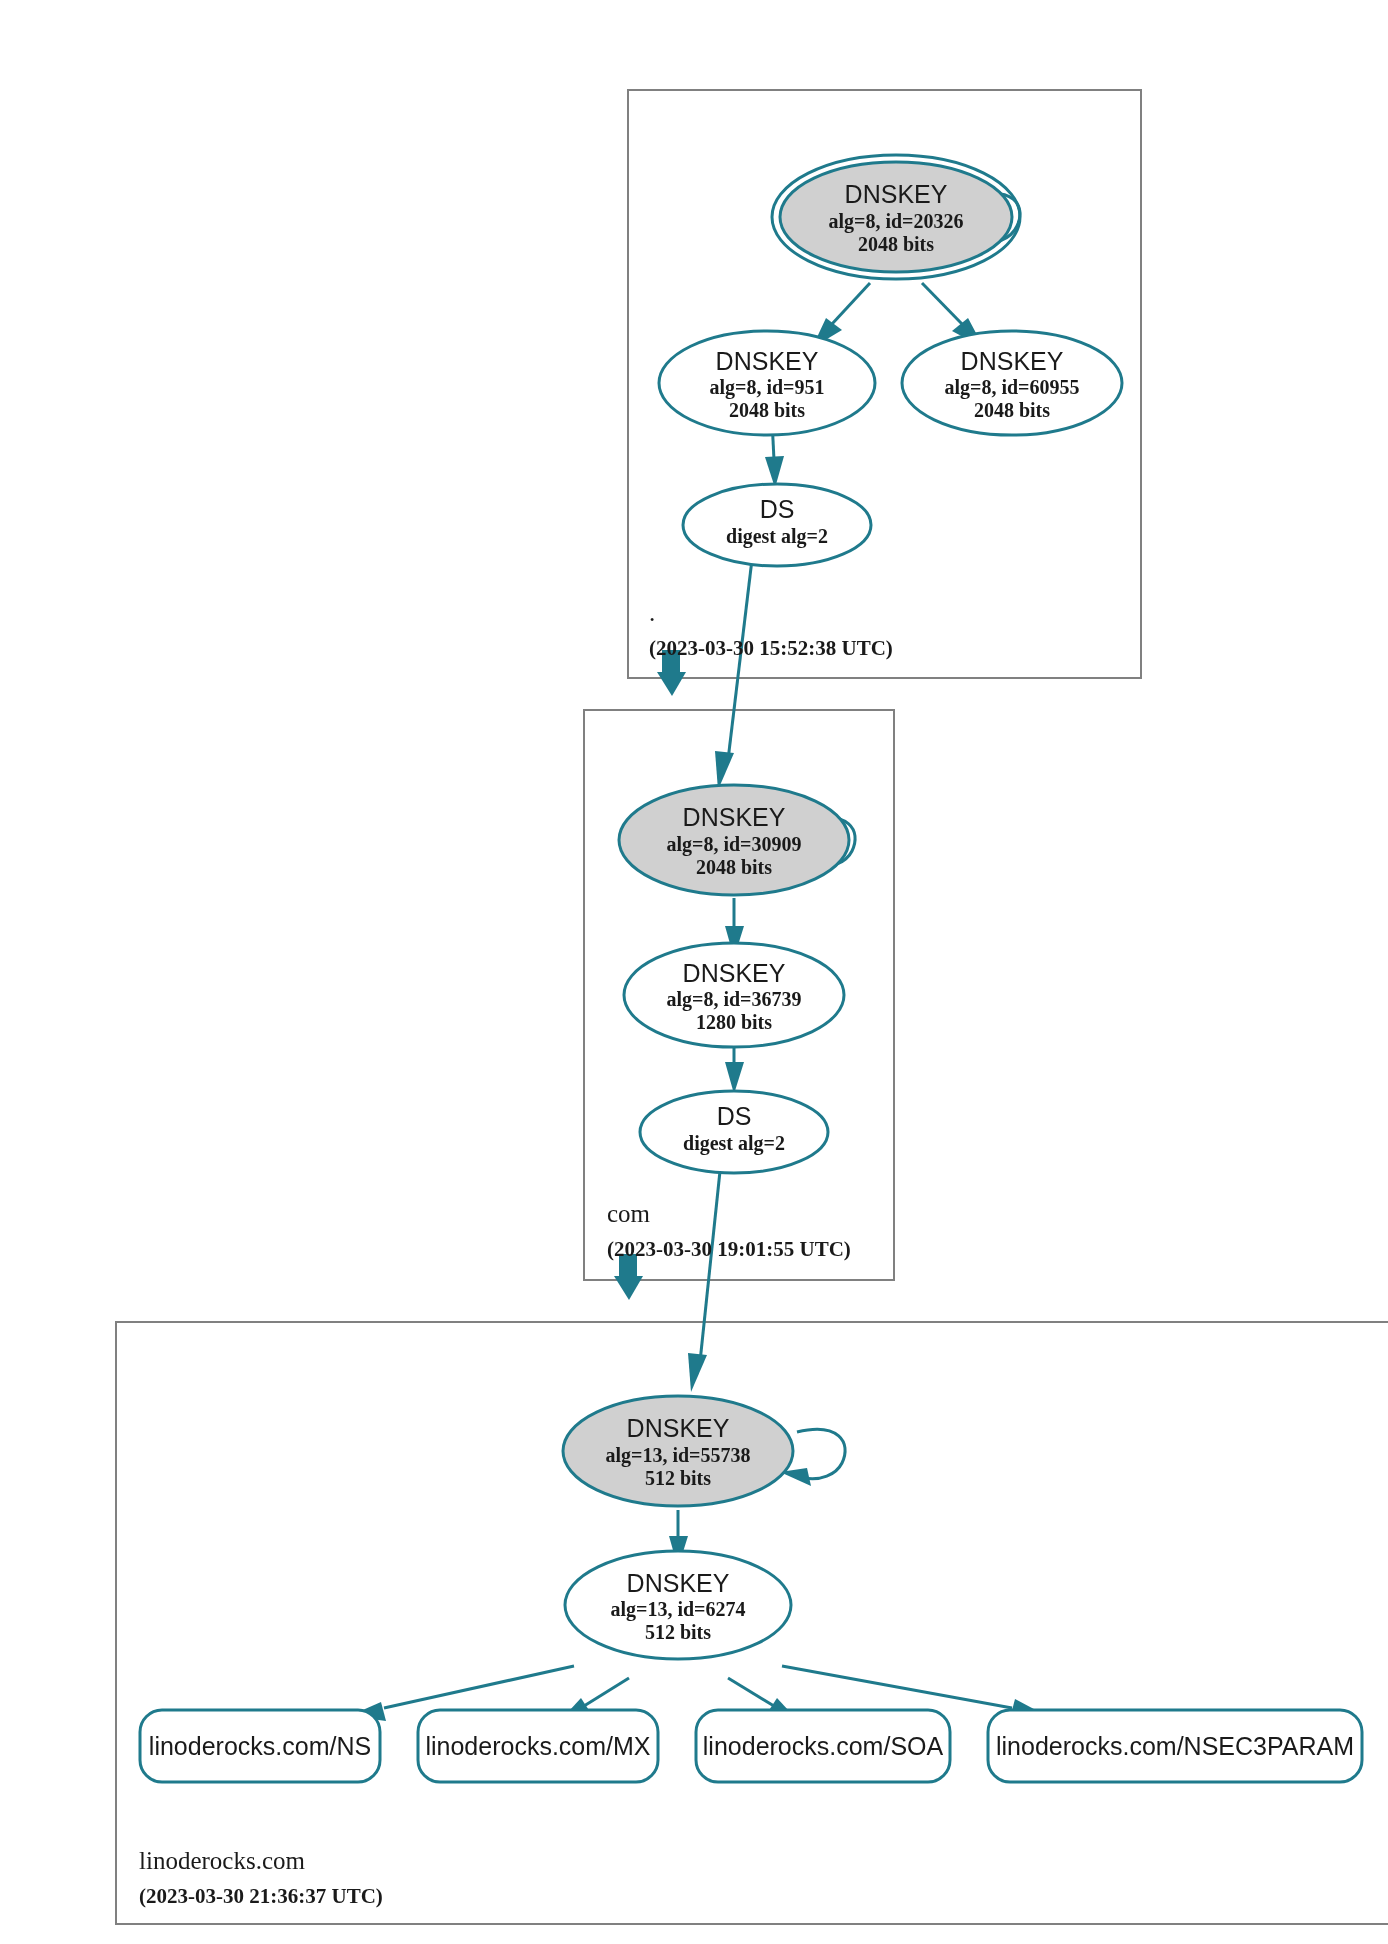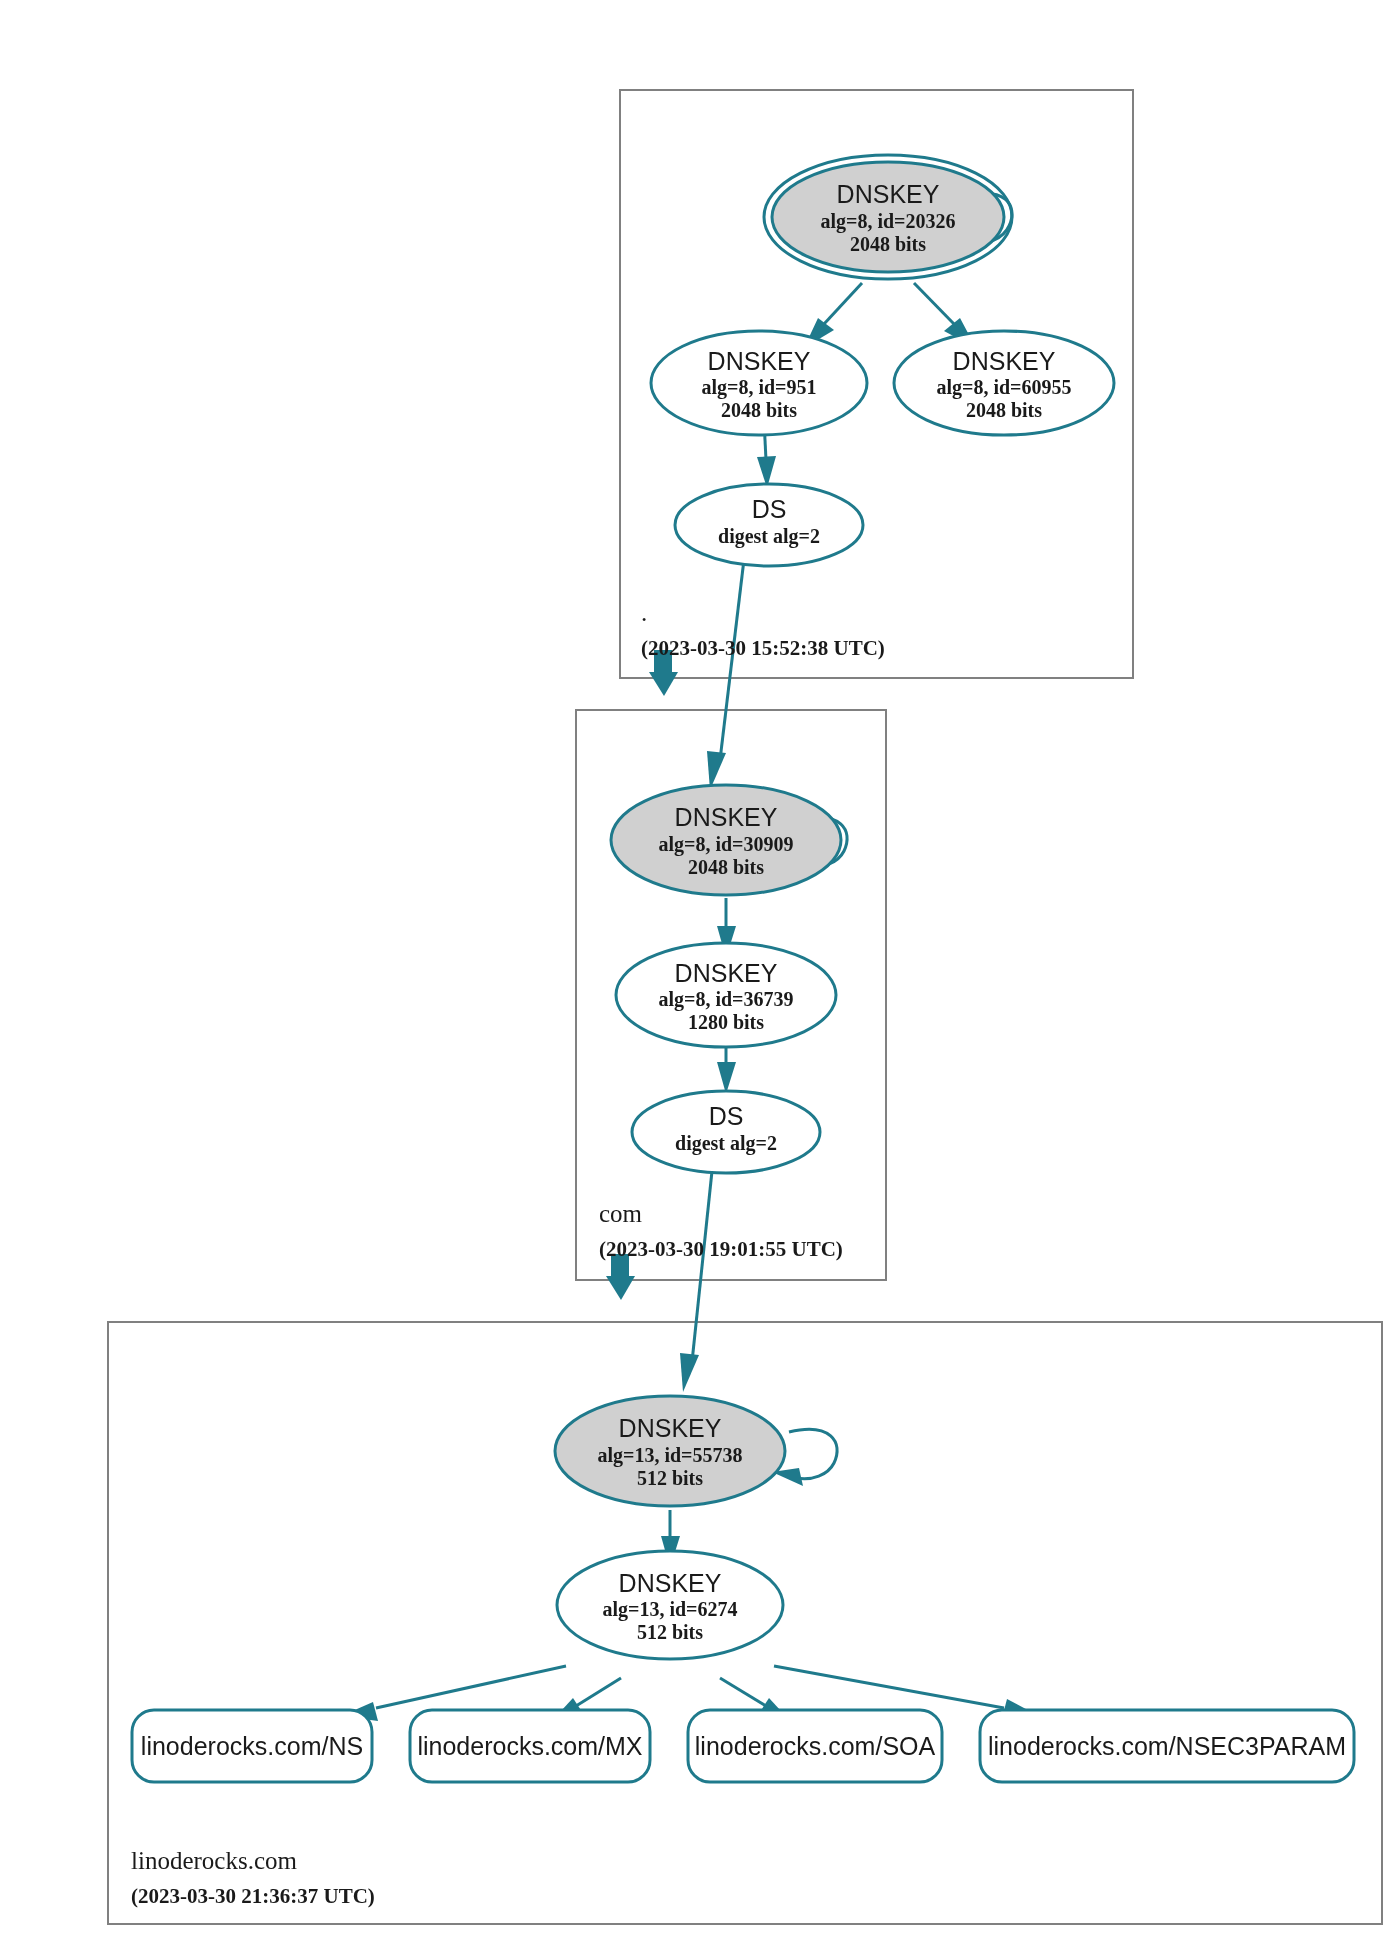--- a/index.html
+++ b/index.html
@@ -9,21 +9,21 @@
   }
   body {
     width: 1388px;
     height: 1944px;
     font-family: "Liberation Sans", sans-serif;
     position: relative;
     overflow: hidden;
   }
   #stage {
     position: absolute;
-    left: 4px; top: 0;
+    left: 12px; top: 0;
     width: 1368px;
     height: 1944px;
   }
   svg#graph {
     position: absolute;
     left: 0; top: 0;
     width: 1388px;
     height: 1944px;
   }
   .zone-box {

